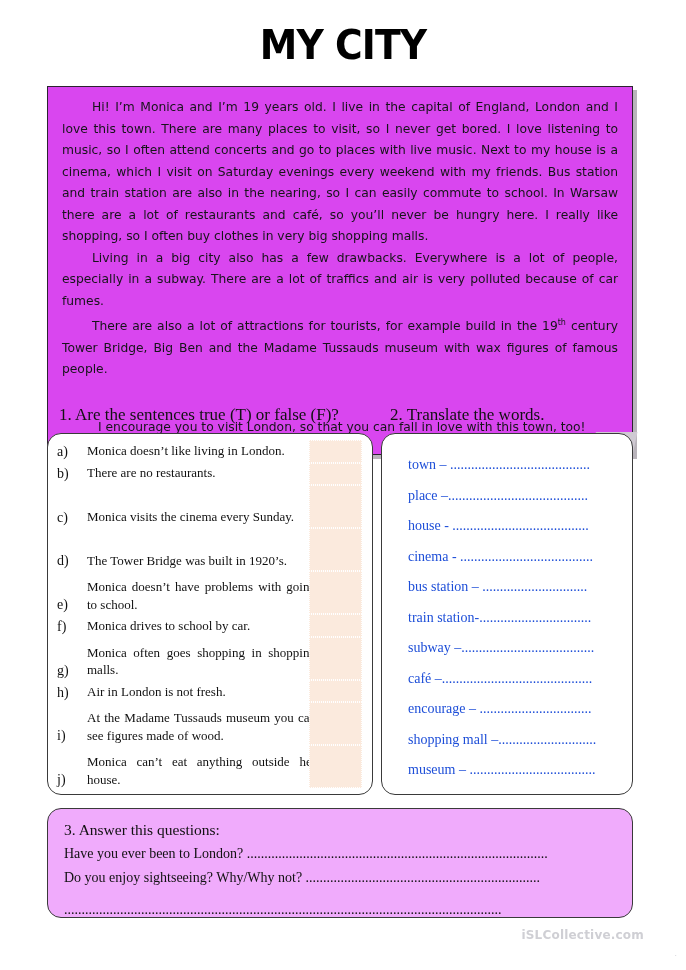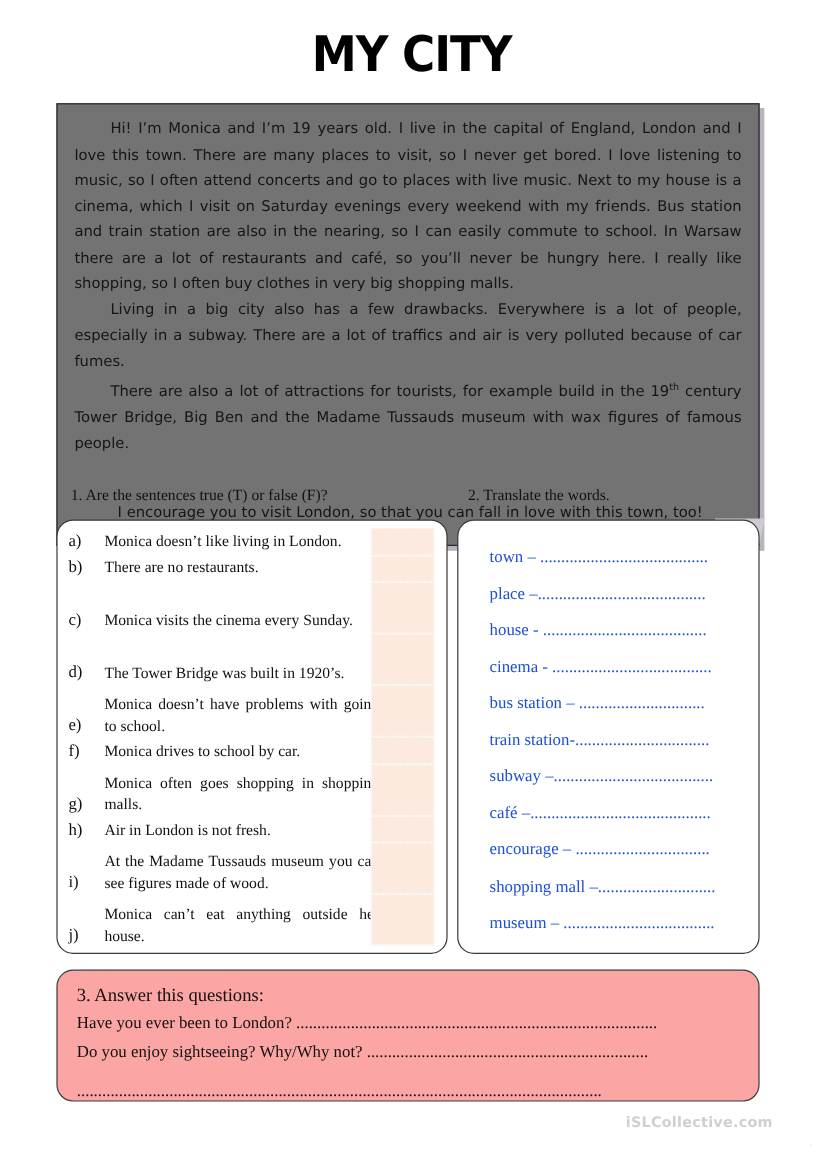--- a/index.html
+++ b/index.html
@@ -39,21 +39,21 @@
   #story-shadow {
     position: absolute;
     left: 4px;
     top: 4px;
     width: 100%;
     height: 100%;
     background: #b9b4bb;
   }
   #story-box {
     position: relative;
-    background: #737373;
+    background: #d946ef;
     border: 1.6px solid #2c2330;
     padding: 10px 14px 16px 14px;
     box-sizing: border-box;
     width: 586px;
   }
   #story-box p {
     margin: 0;
     font-family: "DejaVu Sans", sans-serif;
     font-size: 12.3px;
     line-height: 21.5px;
@@ -79,21 +79,21 @@
     bottom: -21px;
     width: 50px;
     height: 44px;
     pointer-events: none;
   }
 
   
   .ex-heading {
     position: absolute;
     font-family: "Liberation Serif", serif;
-    font-size: 13px;
+    font-size: 17px;
     color: #111111;
   }
   #heading-1 { left: 59px; top: 405px; }
   #heading-2 { left: 390px; top: 405px; }
 
   
   #ex1-box {
     position: absolute;
     left: 47px;
     top: 433px;
@@ -185,21 +185,21 @@
   
   #ex3-box {
     position: absolute;
     left: 47px;
     top: 808px;
     width: 586px;
     height: 110px;
     border: 1.4px solid #3a3a3a;
     border-radius: 14px;
     box-sizing: border-box;
-    background: #fca5a5;
+    background: #f0abfc;
     padding: 9px 16px 0 16px;
     overflow: hidden;
   }
   #ex3-title {
     font-family: "Liberation Serif", serif;
     font-size: 15.5px;
     color: #111;
     line-height: 24px;
   }
   .q-row {

